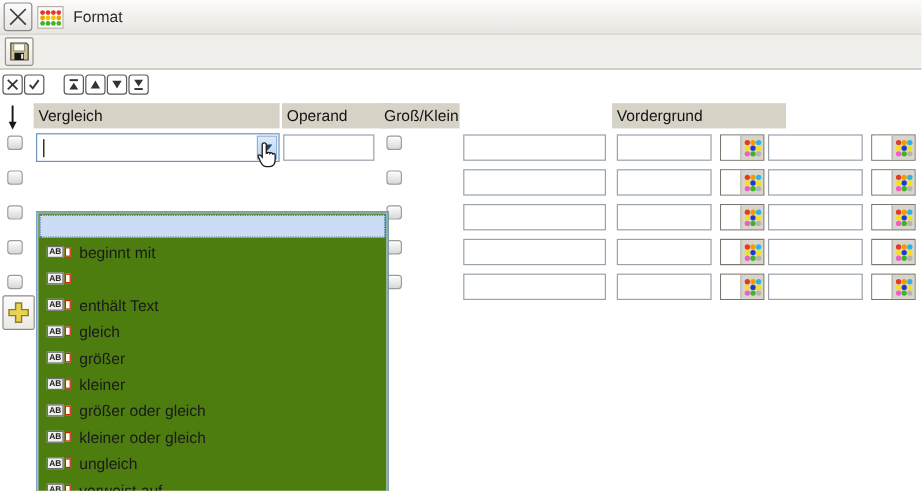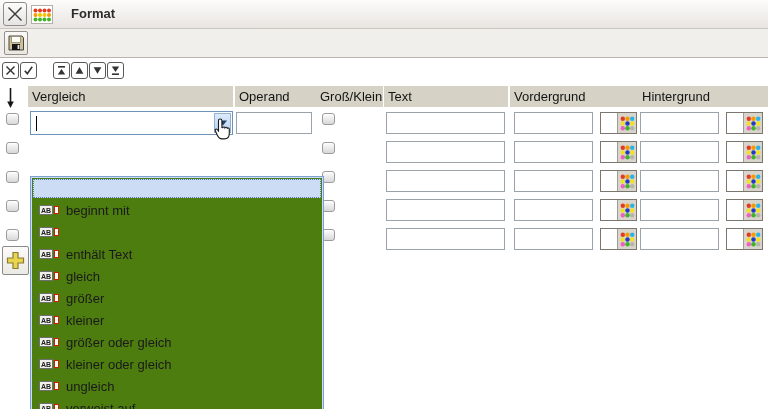--- a/index.html
+++ b/index.html
@@ -7,22 +7,22 @@
        font-family:"Liberation Sans",sans-serif;font-size:13px;color:#1a1a1a;}
 
   
   .titlebar{position:absolute;left:0;top:0;width:768px;height:28px;
     background:linear-gradient(#fdfcfb,#e8e5e1);border-bottom:1px solid #cac6c0;}
   .win-btn{position:absolute;left:3px;top:2px;width:24px;height:24px;box-sizing:border-box;
     border:1px solid #8d8d8d;border-radius:3px;background:linear-gradient(#fcfcfc,#e6e4e1);
     display:flex;align-items:center;justify-content:center;}
   .app-icon{position:absolute;left:31px;top:5px;width:22px;height:19px;box-sizing:border-box;
     background:#fff;border:1px solid #b3b0aa;display:flex;align-items:center;justify-content:center;}
-  .titlebar .title{position:absolute;left:71px;top:0;height:28px;line-height:28px;
-    font-weight:bold;color:#2b2b2b;}
+  .titlebar .title{position:absolute;left:61px;top:0;height:28px;line-height:28px;
+    font-weight:normal;color:#2b2b2b;}
 
   
   .toolbar{position:absolute;left:0;top:29px;width:768px;height:28px;background:#f1efec;
     border-bottom:1px solid #b9b5ae;}
   .save-btn{position:absolute;left:4px;top:2px;width:24px;height:24px;box-sizing:border-box;
     border:1px solid #94908a;border-radius:2px;background:linear-gradient(#fbfaf8,#e9e6e1);
     display:flex;align-items:center;justify-content:center;}
 
   
   .mbtn{position:absolute;top:62px;width:17px;height:17px;box-sizing:border-box;
@@ -151,23 +151,21 @@
   </div>
 
   <svg class="sortarrow" style="position:absolute;left:5px;top:87px" width="11" height="22" viewBox="0 0 11 22">
     <line x1="5.5" y1="1" x2="5.5" y2="16" stroke="#161616" stroke-width="1.6"></line>
     <polygon points="2.2,14.5 8.8,14.5 5.5,21" fill="#161616"></polygon>
   </svg>
 
   <div class="hdr" style="left:28px;width:205px">Vergleich</div>
   <div class="hdr" style="left:235px;width:92px">Operand</div>
   <div class="hdr" style="left:318px;width:65px;padding-left:2px">Groß/Klein</div>
-  <div class="hdr" style="left:384px;width:124px">Text</div>
   <div class="hdr" style="left:510px;width:145px">Vordergrund</div>
-  <div class="hdr" style="left:638px;width:130px">Hintergrund</div>
 
   <div class="cbx" style="left:6px;top:113px"></div>
   <div class="cbx" style="left:6px;top:142px"></div>
   <div class="cbx" style="left:6px;top:171px"></div>
   <div class="cbx" style="left:6px;top:200px"></div>
   <div class="cbx" style="left:6px;top:229px"></div>
 
   <div class="add-btn">
     <svg width="21" height="21" viewBox="0 0 21 21">
       <path d="M8 2.5 h5 v5.5 h5.5 v5 H13 v5.5 H8 V13 H2.5 V8 H8 Z" fill="#e9d44d" stroke="#8a7c34" stroke-width="1.2"></path>

